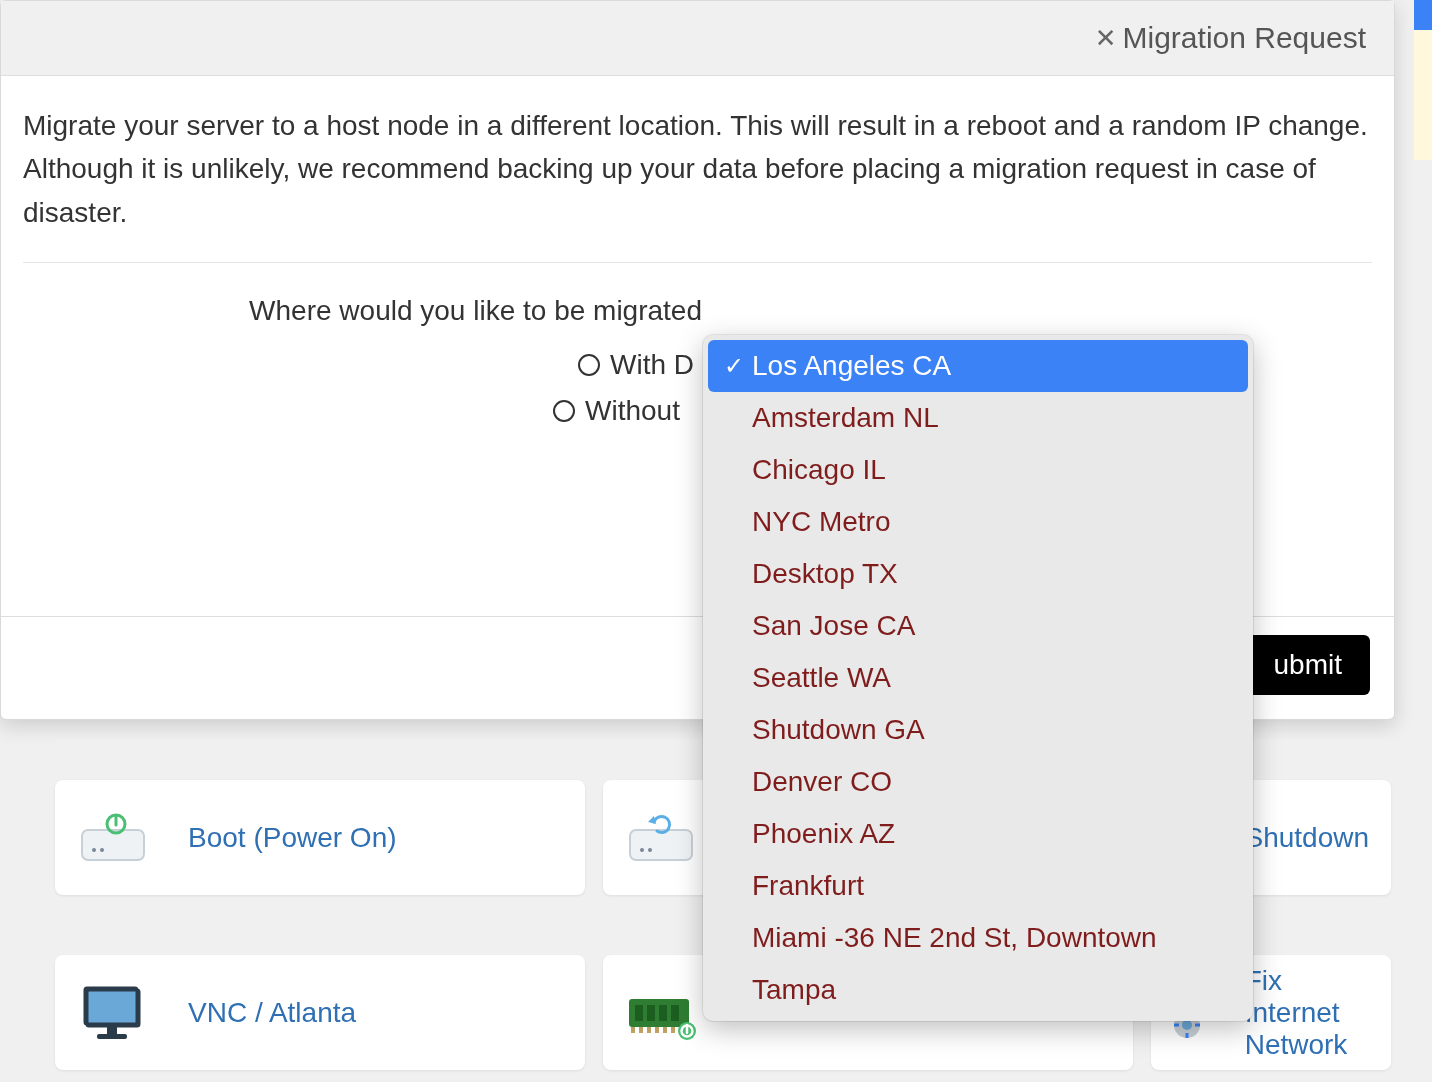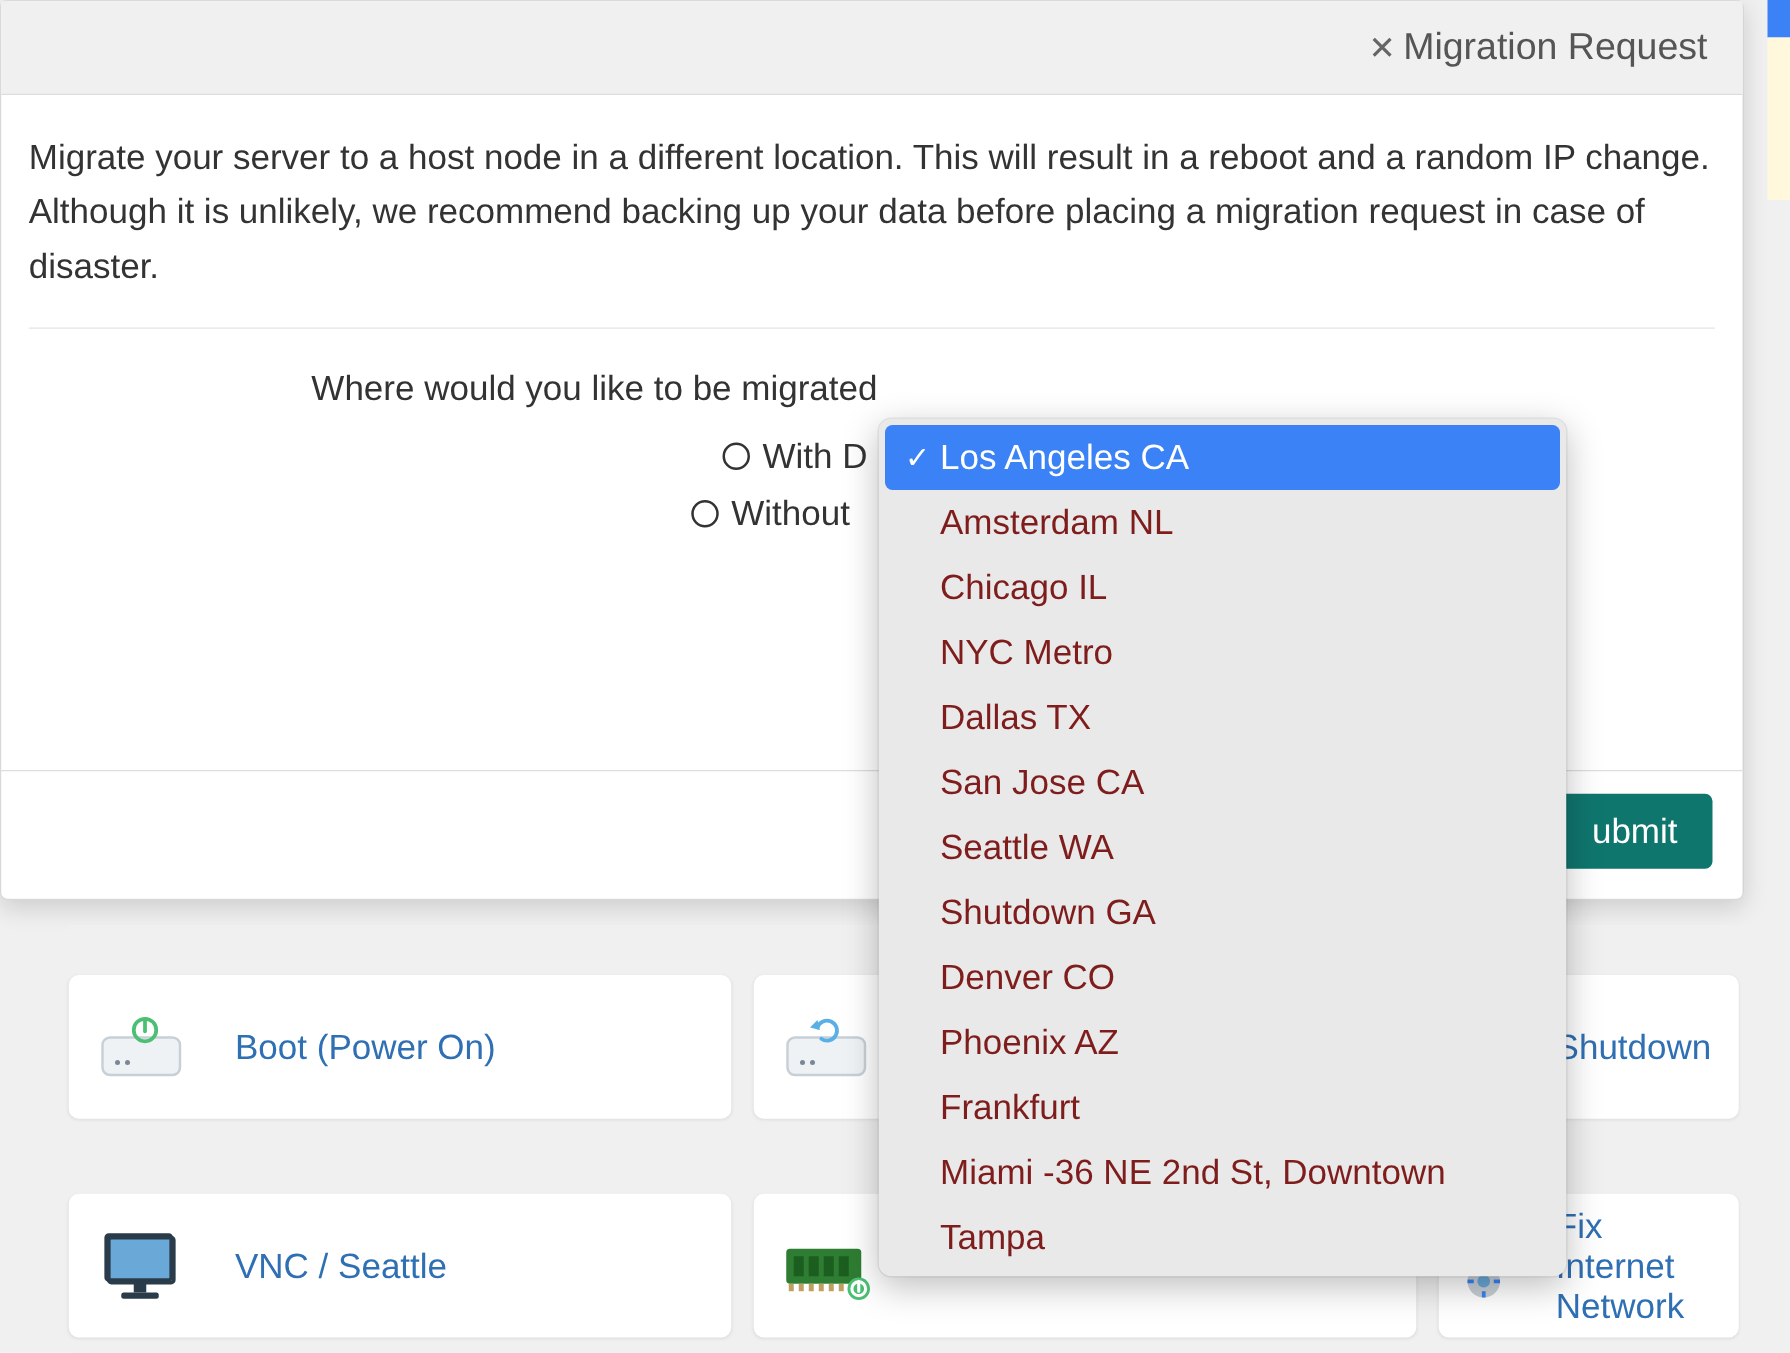--- a/index.html
+++ b/index.html
@@ -26,21 +26,21 @@
   .radio-row .radio-dot {
     width: 22px; height: 22px; border: 2px solid #333; border-radius: 50%; display:inline-block; margin-right: 10px;
     background: #fff;
   }
   .radio-row .radio-text { font-size: 28px; color:#333; }
   .modal-footer {
     margin-top: auto; border-top: 1px solid #ddd; padding: 18px 24px 24px 24px;
     display: flex; justify-content: flex-end;
   }
   .submit-btn {
-    background: #0f766e; color: #fff; font-size: 28px; padding: 14px 28px;
+    background: #000000; color: #fff; font-size: 28px; padding: 14px 28px;
     border: none; border-radius: 6px; cursor: pointer;
   }
   
   .dropdown {
     position: absolute; left: 703px; top: 335px; width: 550px;
     background: #e9e9e9; border-radius: 10px;
     box-shadow: 0 8px 28px rgba(0,0,0,0.25), 0 0 0 1px rgba(0,0,0,0.08);
     padding: 5px; z-index: 50;
   }
   .dropdown-option {
@@ -116,21 +116,21 @@
     <div class="dropdown-option">
       <span class="check"></span>
       <span class="opt-text">Chicago IL</span>
     </div>
     <div class="dropdown-option">
       <span class="check"></span>
       <span class="opt-text">NYC Metro</span>
     </div>
     <div class="dropdown-option">
       <span class="check"></span>
-      <span class="opt-text">Dallas TX</span>
+      <span class="opt-text">Desktop TX</span>
     </div>
     <div class="dropdown-option">
       <span class="check"></span>
       <span class="opt-text">San Jose CA</span>
     </div>
     <div class="dropdown-option">
       <span class="check"></span>
       <span class="opt-text">Seattle WA</span>
     </div>
     <div class="dropdown-option">
@@ -201,21 +201,21 @@
   <div class="card-row">
     <div class="card">
       <span class="icon-slot icon-monitor">
         <svg width="72" height="62" viewBox="0 0 72 62">
             <rect x="8" y="6" width="52" height="36" rx="2" fill="#6aa8d8" stroke="#2a3b4a" stroke-width="3"></rect>
             <rect x="8" y="6" width="52" height="36" rx="2" fill="none" stroke="#2a3b4a" stroke-width="3" transform="translate(2,2)"></rect>
             <rect x="30" y="44" width="10" height="8" fill="#2a3b4a"></rect>
             <rect x="20" y="52" width="30" height="5" rx="2" fill="#2a3b4a"></rect>
           </svg>
       </span>
-      <span class="card-label">VNC / Seattle</span>
+      <span class="card-label">VNC / Atlanta</span>
     </div>
     <div class="card">
       <span class="icon-slot icon-ram">
         <svg width="72" height="56" viewBox="0 0 72 56">
             <rect x="4" y="14" width="60" height="28" rx="3" fill="#2e7d32"></rect>
             <rect x="10" y="20" width="8" height="16" fill="#1b5e20"></rect>
             <rect x="22" y="20" width="8" height="16" fill="#1b5e20"></rect>
             <rect x="34" y="20" width="8" height="16" fill="#1b5e20"></rect>
             <rect x="46" y="20" width="8" height="16" fill="#1b5e20"></rect>
             <g fill="#c0a060">

